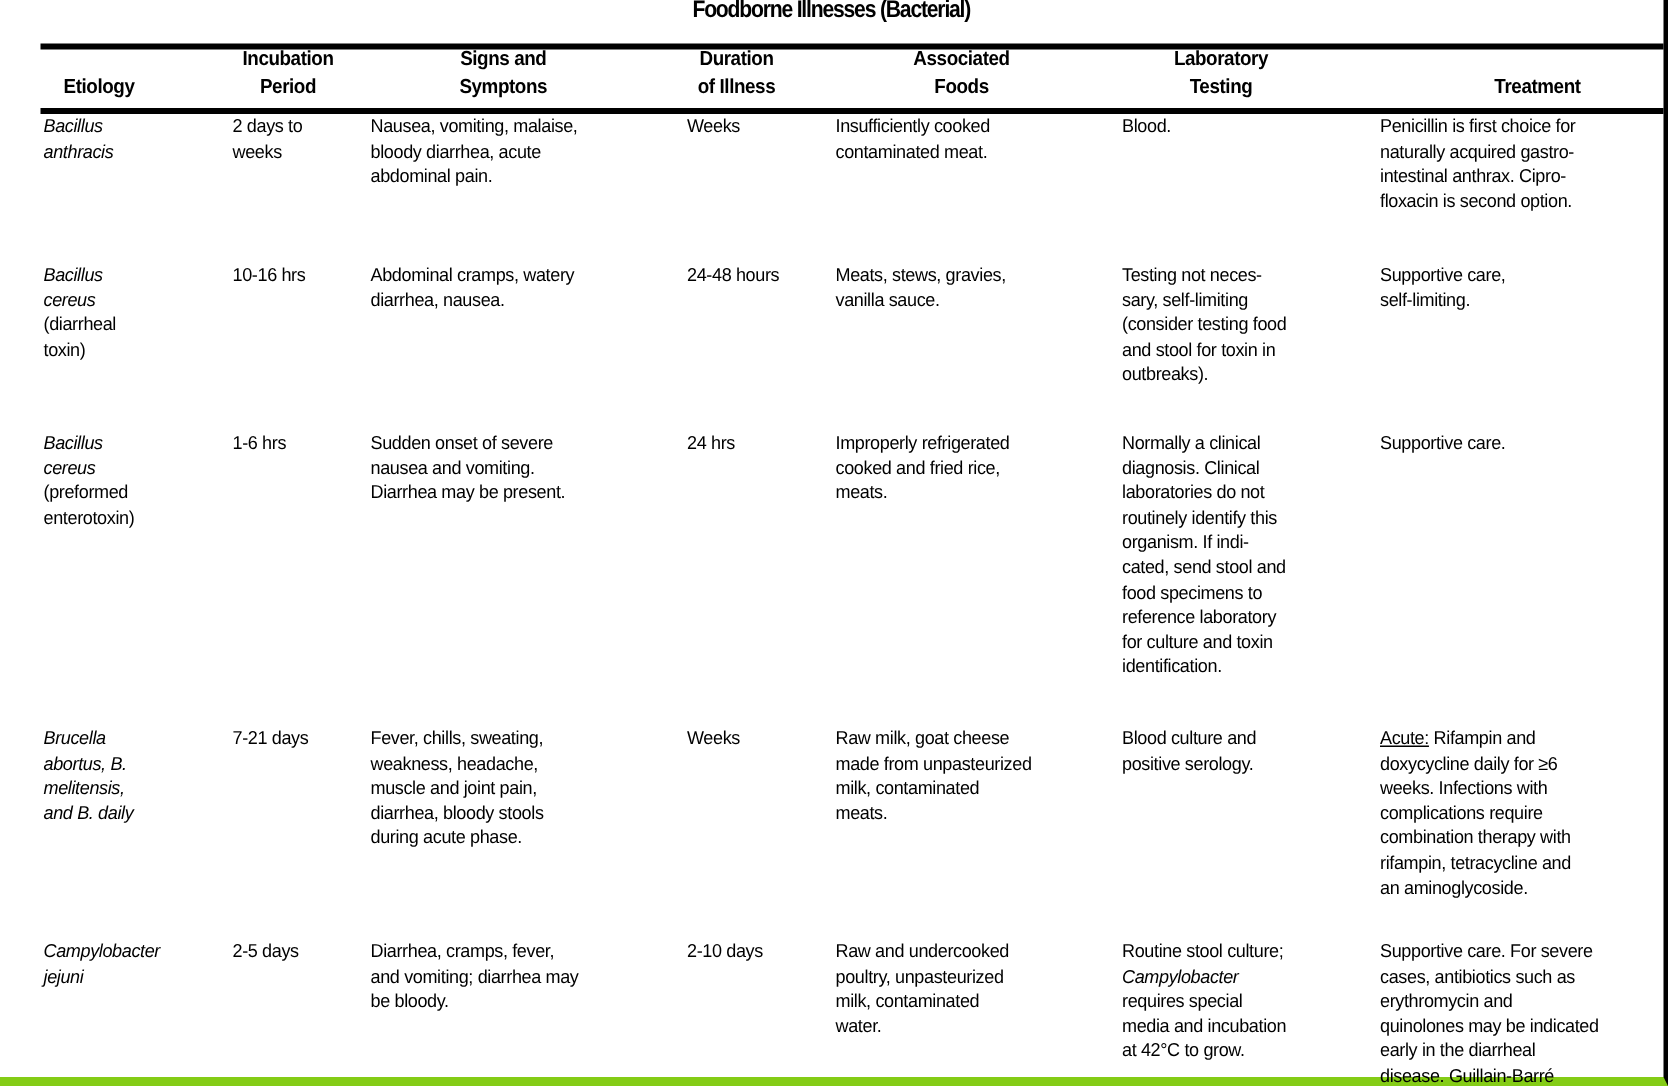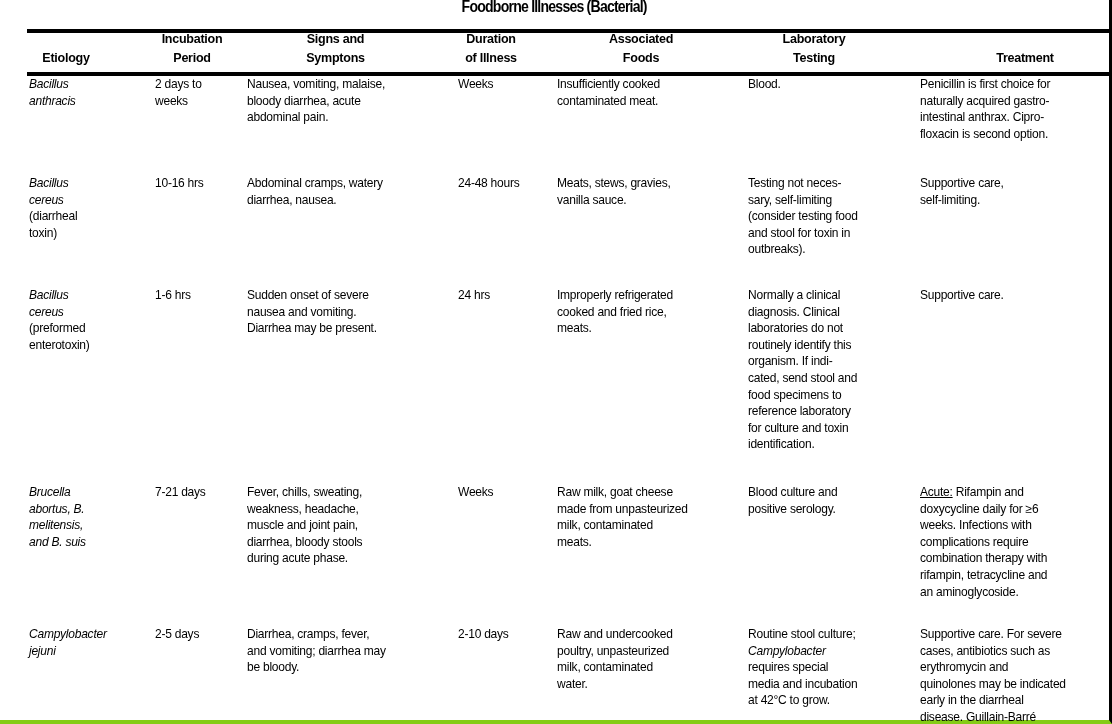--- a/index.html
+++ b/index.html
@@ -7,21 +7,21 @@
     width:1112px;height:724px;position:relative;overflow:hidden;
     font-family:"Liberation Sans","DejaVu Sans",sans-serif;
     color:#000000;
     -webkit-font-smoothing:none;
   }
 
   .table-wrap{
     position:absolute;left:0;top:0;width:1112px;height:724px;
     box-sizing:border-box;
     border-right:3px solid #000;
-    border-bottom:4px solid #84cc16;
+    border-bottom:6px solid #84cc16;
   }
 
   
   .title-bar{
     position:absolute;left:0;top:0;width:1109px;height:28px;
     display:flex;align-items:flex-start;justify-content:center;
   }
   .title-text{
     font-size:16px;font-weight:bold;line-height:18px;
     letter-spacing:-0.9px;
@@ -189,21 +189,21 @@
 organism. If indi-
 cated, send stool and
 food specimens to
 reference laboratory
 for culture and toxin
 identification.</div>
       <div class="cell c-treatment">Supportive care.</div>
     </div>
 
     <div class="row r3" style="padding-top:12px;">
-      <div class="cell c-etiology" id="brucella-etiology"><div><span class="ital">Brucella</span></div><div><span class="ital">abortus, </span><span class="ital">B.</span></div><div><span class="ital">melitensis</span><span>,</span></div><div><span>and </span><span class="ital">B. suis</span></div></div>
+      <div class="cell c-etiology" id="brucella-etiology"><div><span class="ital">Brucella</span></div><div><span class="ital">abortus, </span><span class="ital">B.</span></div><div><span class="ital">melitensis</span><span>,</span></div><div><span>and </span><span class="ital">B. daily</span></div></div>
       <div class="cell c-incubation">7-21 days</div>
       <div class="cell c-signs">Fever, chills, sweating,
 weakness, headache,
 muscle and joint pain,
 diarrhea, bloody stools
 during acute phase.</div>
       <div class="cell c-duration">Weeks</div>
       <div class="cell c-foods">Raw milk, goat cheese
 made from unpasteurized
 milk, contaminated

